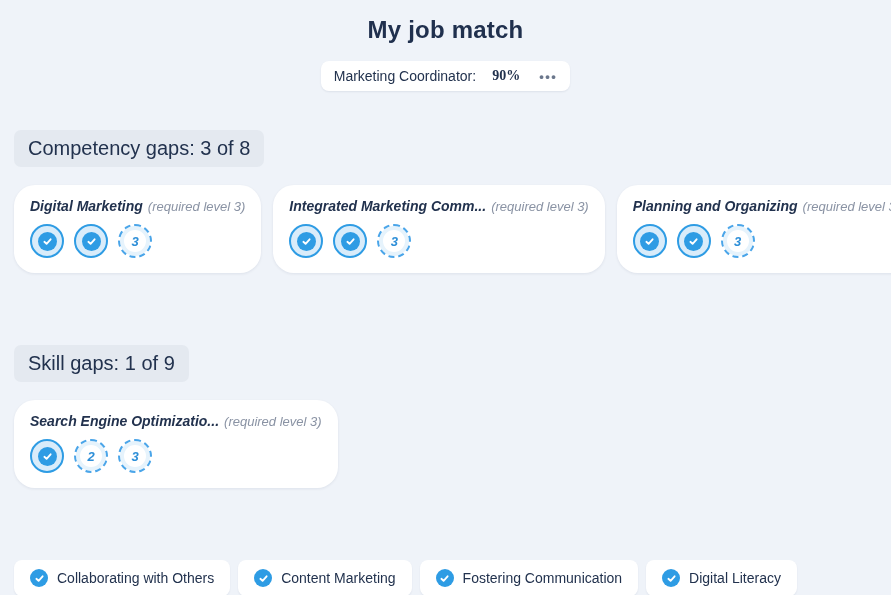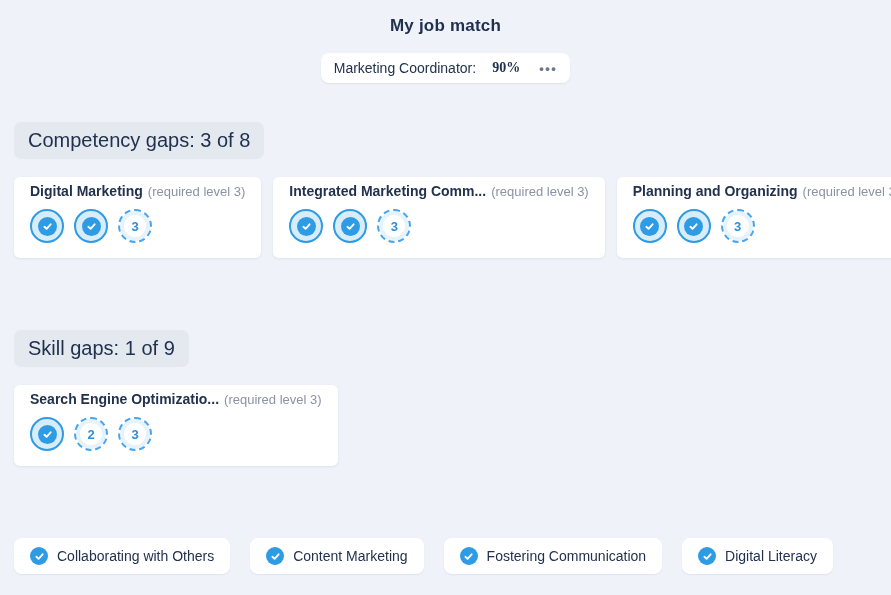--- a/index.html
+++ b/index.html
@@ -5,63 +5,63 @@
   html,body{margin:0;padding:0;}
   body{
     width:891px;height:595px;overflow:hidden;
     background:#eff3f9;
     font-family:"Liberation Sans",sans-serif;
     color:#22324e;
     -webkit-font-smoothing:antialiased;
   }
   .page{padding:0 14px;box-sizing:border-box;}
   .title{
-    text-align:center;font-size:17px;font-weight:600;color:#20304e;
+    text-align:center;font-size:24px;font-weight:600;color:#20304e;
     margin:0;padding-top:16px;letter-spacing:.2px;
   }
   .job-pill{
     width:max-content;margin:17px auto 0;background:#ffffff;border-radius:8px;
     padding:7px 13px;display:flex;align-items:center;gap:16px;font-size:14px;
     box-shadow:0 1px 2px rgba(9,30,66,.08);cursor:pointer;
   }
   .job-pill .pct{font-weight:700;font-family:Liberation Serif, serif;}
   .dots{
     color:#6b778c;font-size:13px;font-weight:700;letter-spacing:1.5px;
     margin-left:3px;line-height:1;cursor:pointer;user-select:none;
   }
   #sections{margin-top:39px;}
   .section + .section{margin-top:72px;}
   .section-label{
     display:inline-block;width:max-content;background:#e4e9f0;color:#22324e;
     font-size:20px;padding:7px 14px;border-radius:7px;
   }
   .cards{display:flex;gap:12px;margin-top:18px;}
   .card{
-    background:#fff;border-radius:6px;padding:6px 16px 15px;
-    box-shadow:0 1px 3px rgba(9,30,66,.08);width:max-content;cursor:pointer;
+    background:#fff;border-radius:21px;padding:13px 16px 15px;
+    box-shadow:0 1px 3px rgba(9,30,66,.08);width:max-content;cursor:pointer;font-style:italic;
   }
   .card-title-row{font-size:14px;white-space:nowrap;}
   .card-title{font-weight:700;color:#22324e;}
   .required{color:#8a93a4;font-weight:400;font-size:13px;margin-left:5px;}
   .levels{display:flex;gap:10px;margin-top:10px;}
   .lvl{
     width:34px;height:34px;border-radius:50%;box-sizing:border-box;
     display:flex;align-items:center;justify-content:center;flex:0 0 auto;
   }
   .lvl.check{border:2.5px solid #2e9ce4;background:#d9ecfa;}
   .lvl.check .inner{
     width:19px;height:19px;border-radius:50%;background:#2e9ce4;
     display:flex;align-items:center;justify-content:center;
   }
   .lvl.num{
     border:2px dashed #4aa5e9;background:#fff;
     box-shadow:inset 0 0 0 4px #e6f3fc;
     color:#2e8fd8;font-size:13px;font-weight:600;
   }
-  .match-pills{display:flex;gap:20px;margin-top:19px;}
+  .match-pills{display:flex;gap:8px;margin-top:19px;}
   .match-pill{
     background:#fff;border-radius:8px;height:36px;display:flex;align-items:center;
     gap:9px;padding:0 16px;font-size:14px;color:#22324e;
     box-shadow:0 1px 2px rgba(9,30,66,.07);cursor:pointer;white-space:nowrap;
   }
   .match-check{
     width:18px;height:18px;border-radius:50%;background:#2e9ce4;
     display:flex;align-items:center;justify-content:center;flex:0 0 auto;
   }
 </style>

